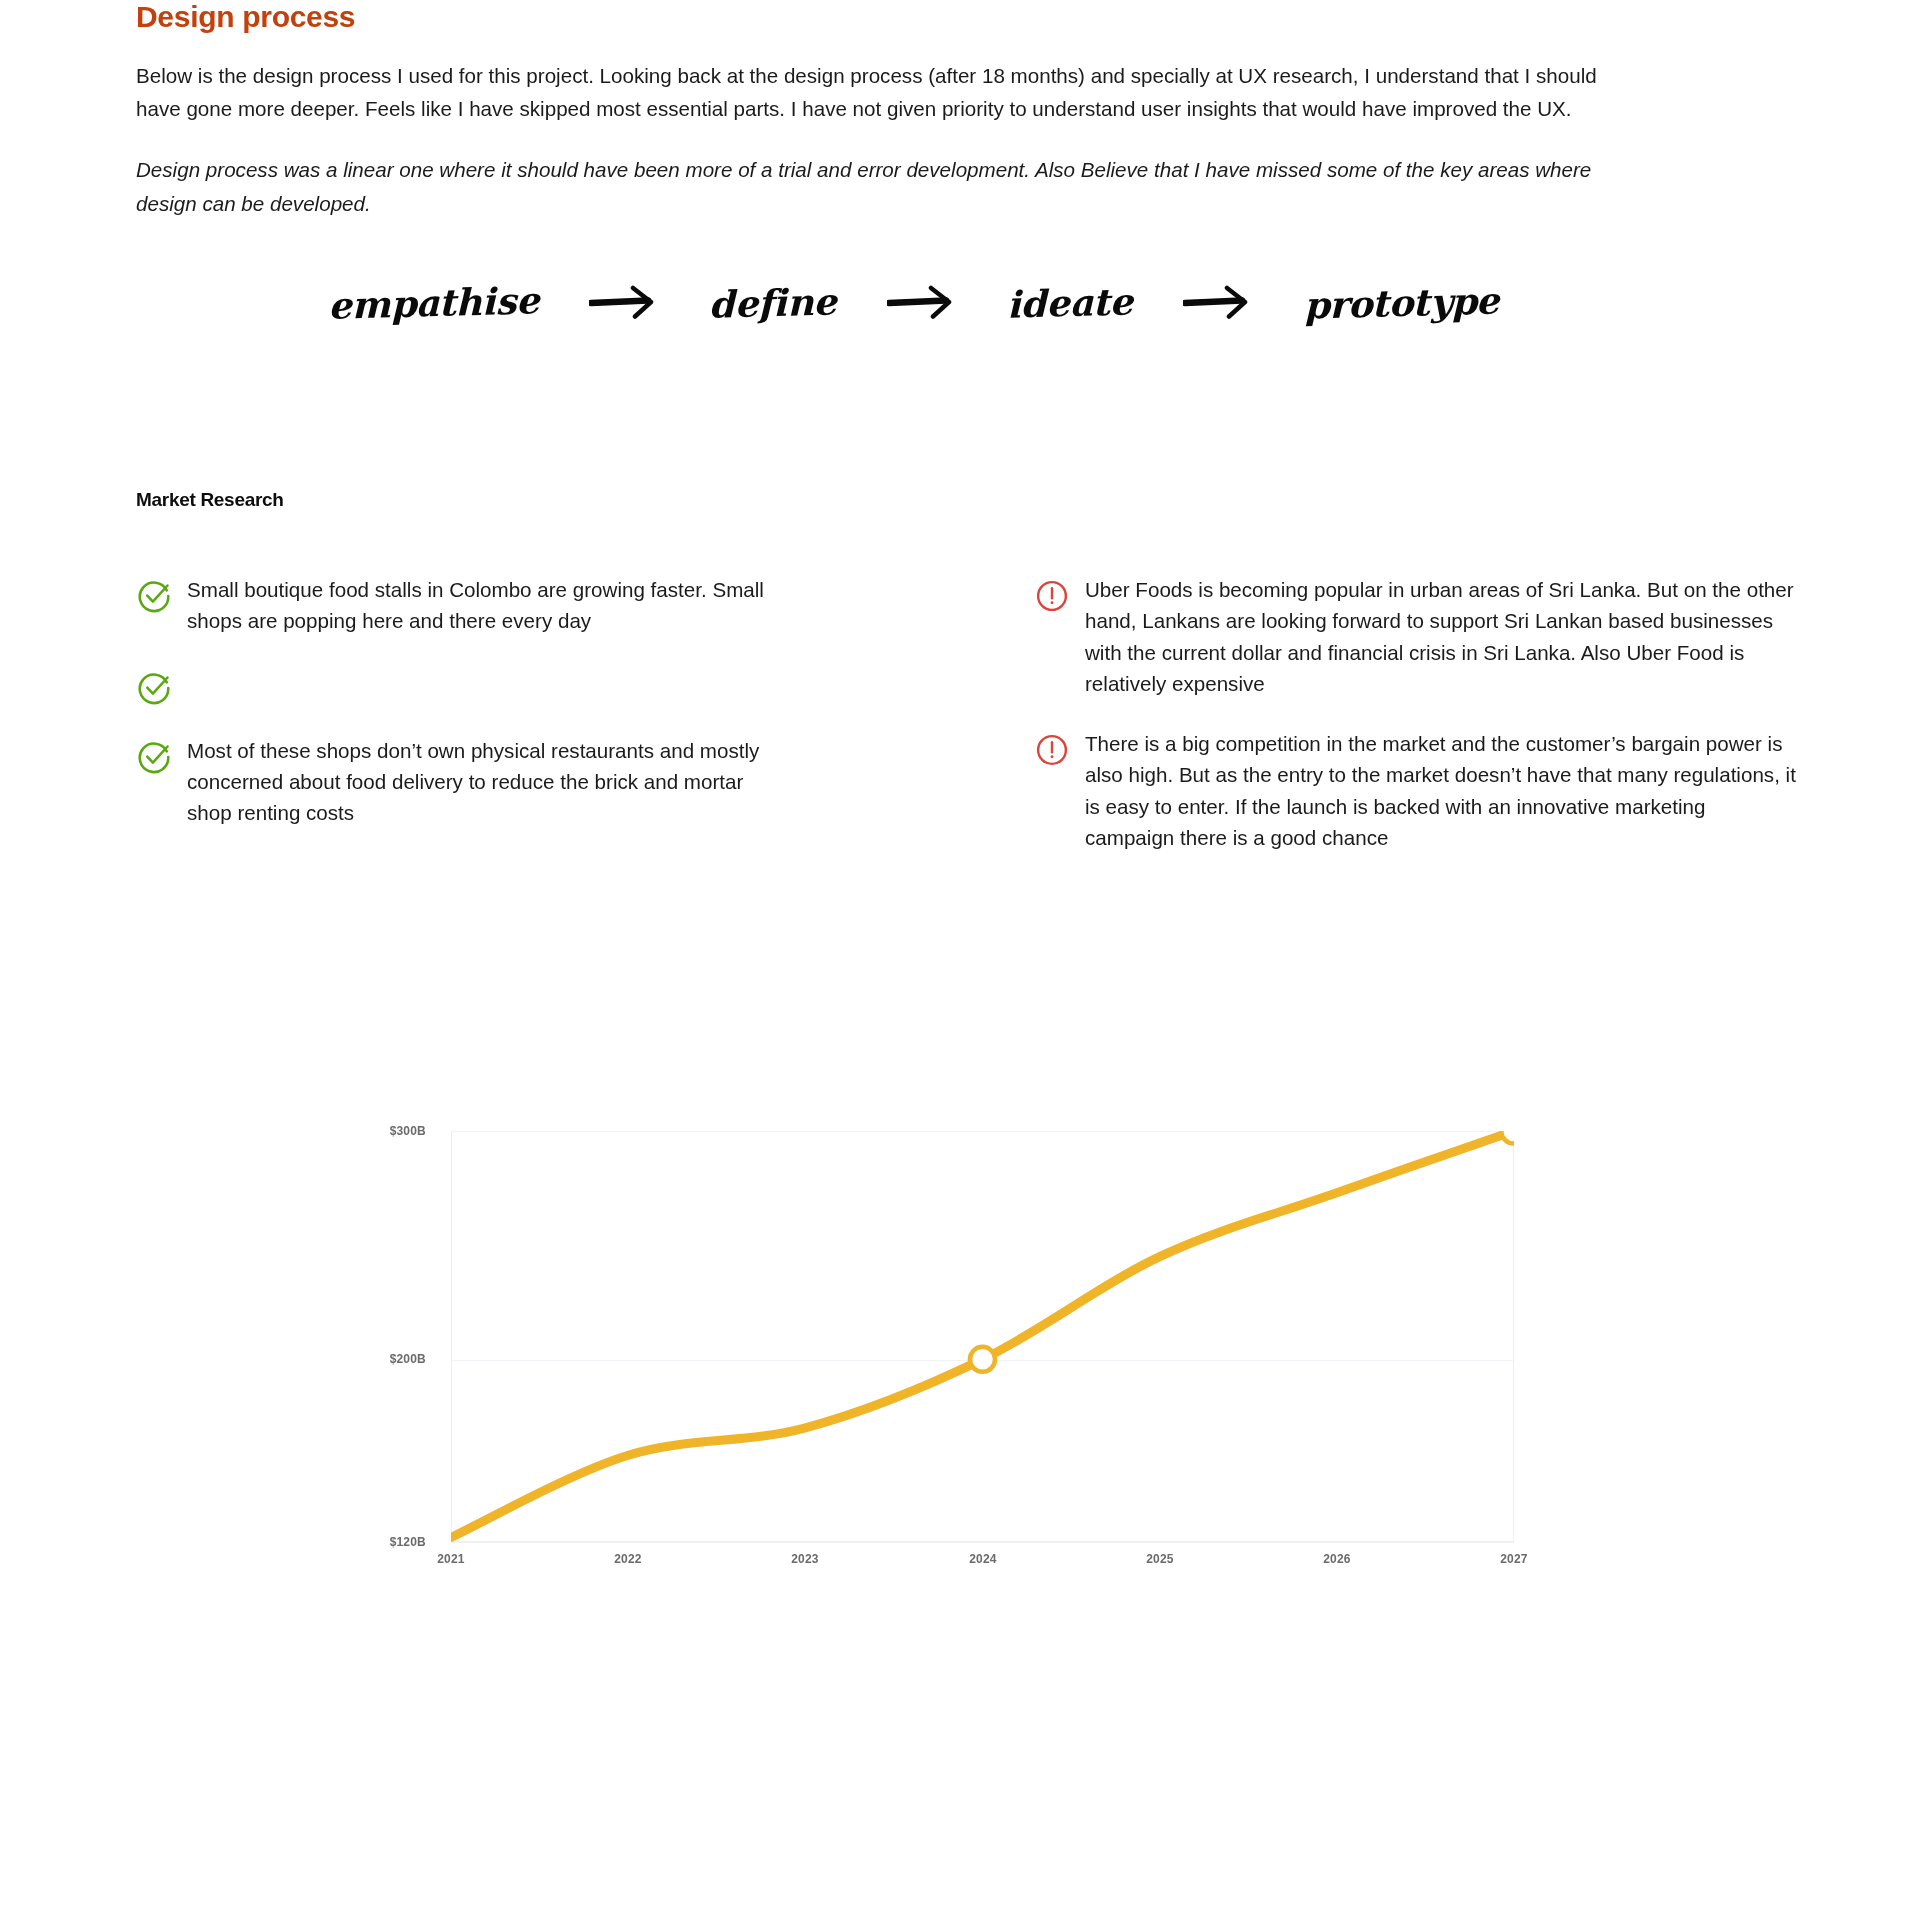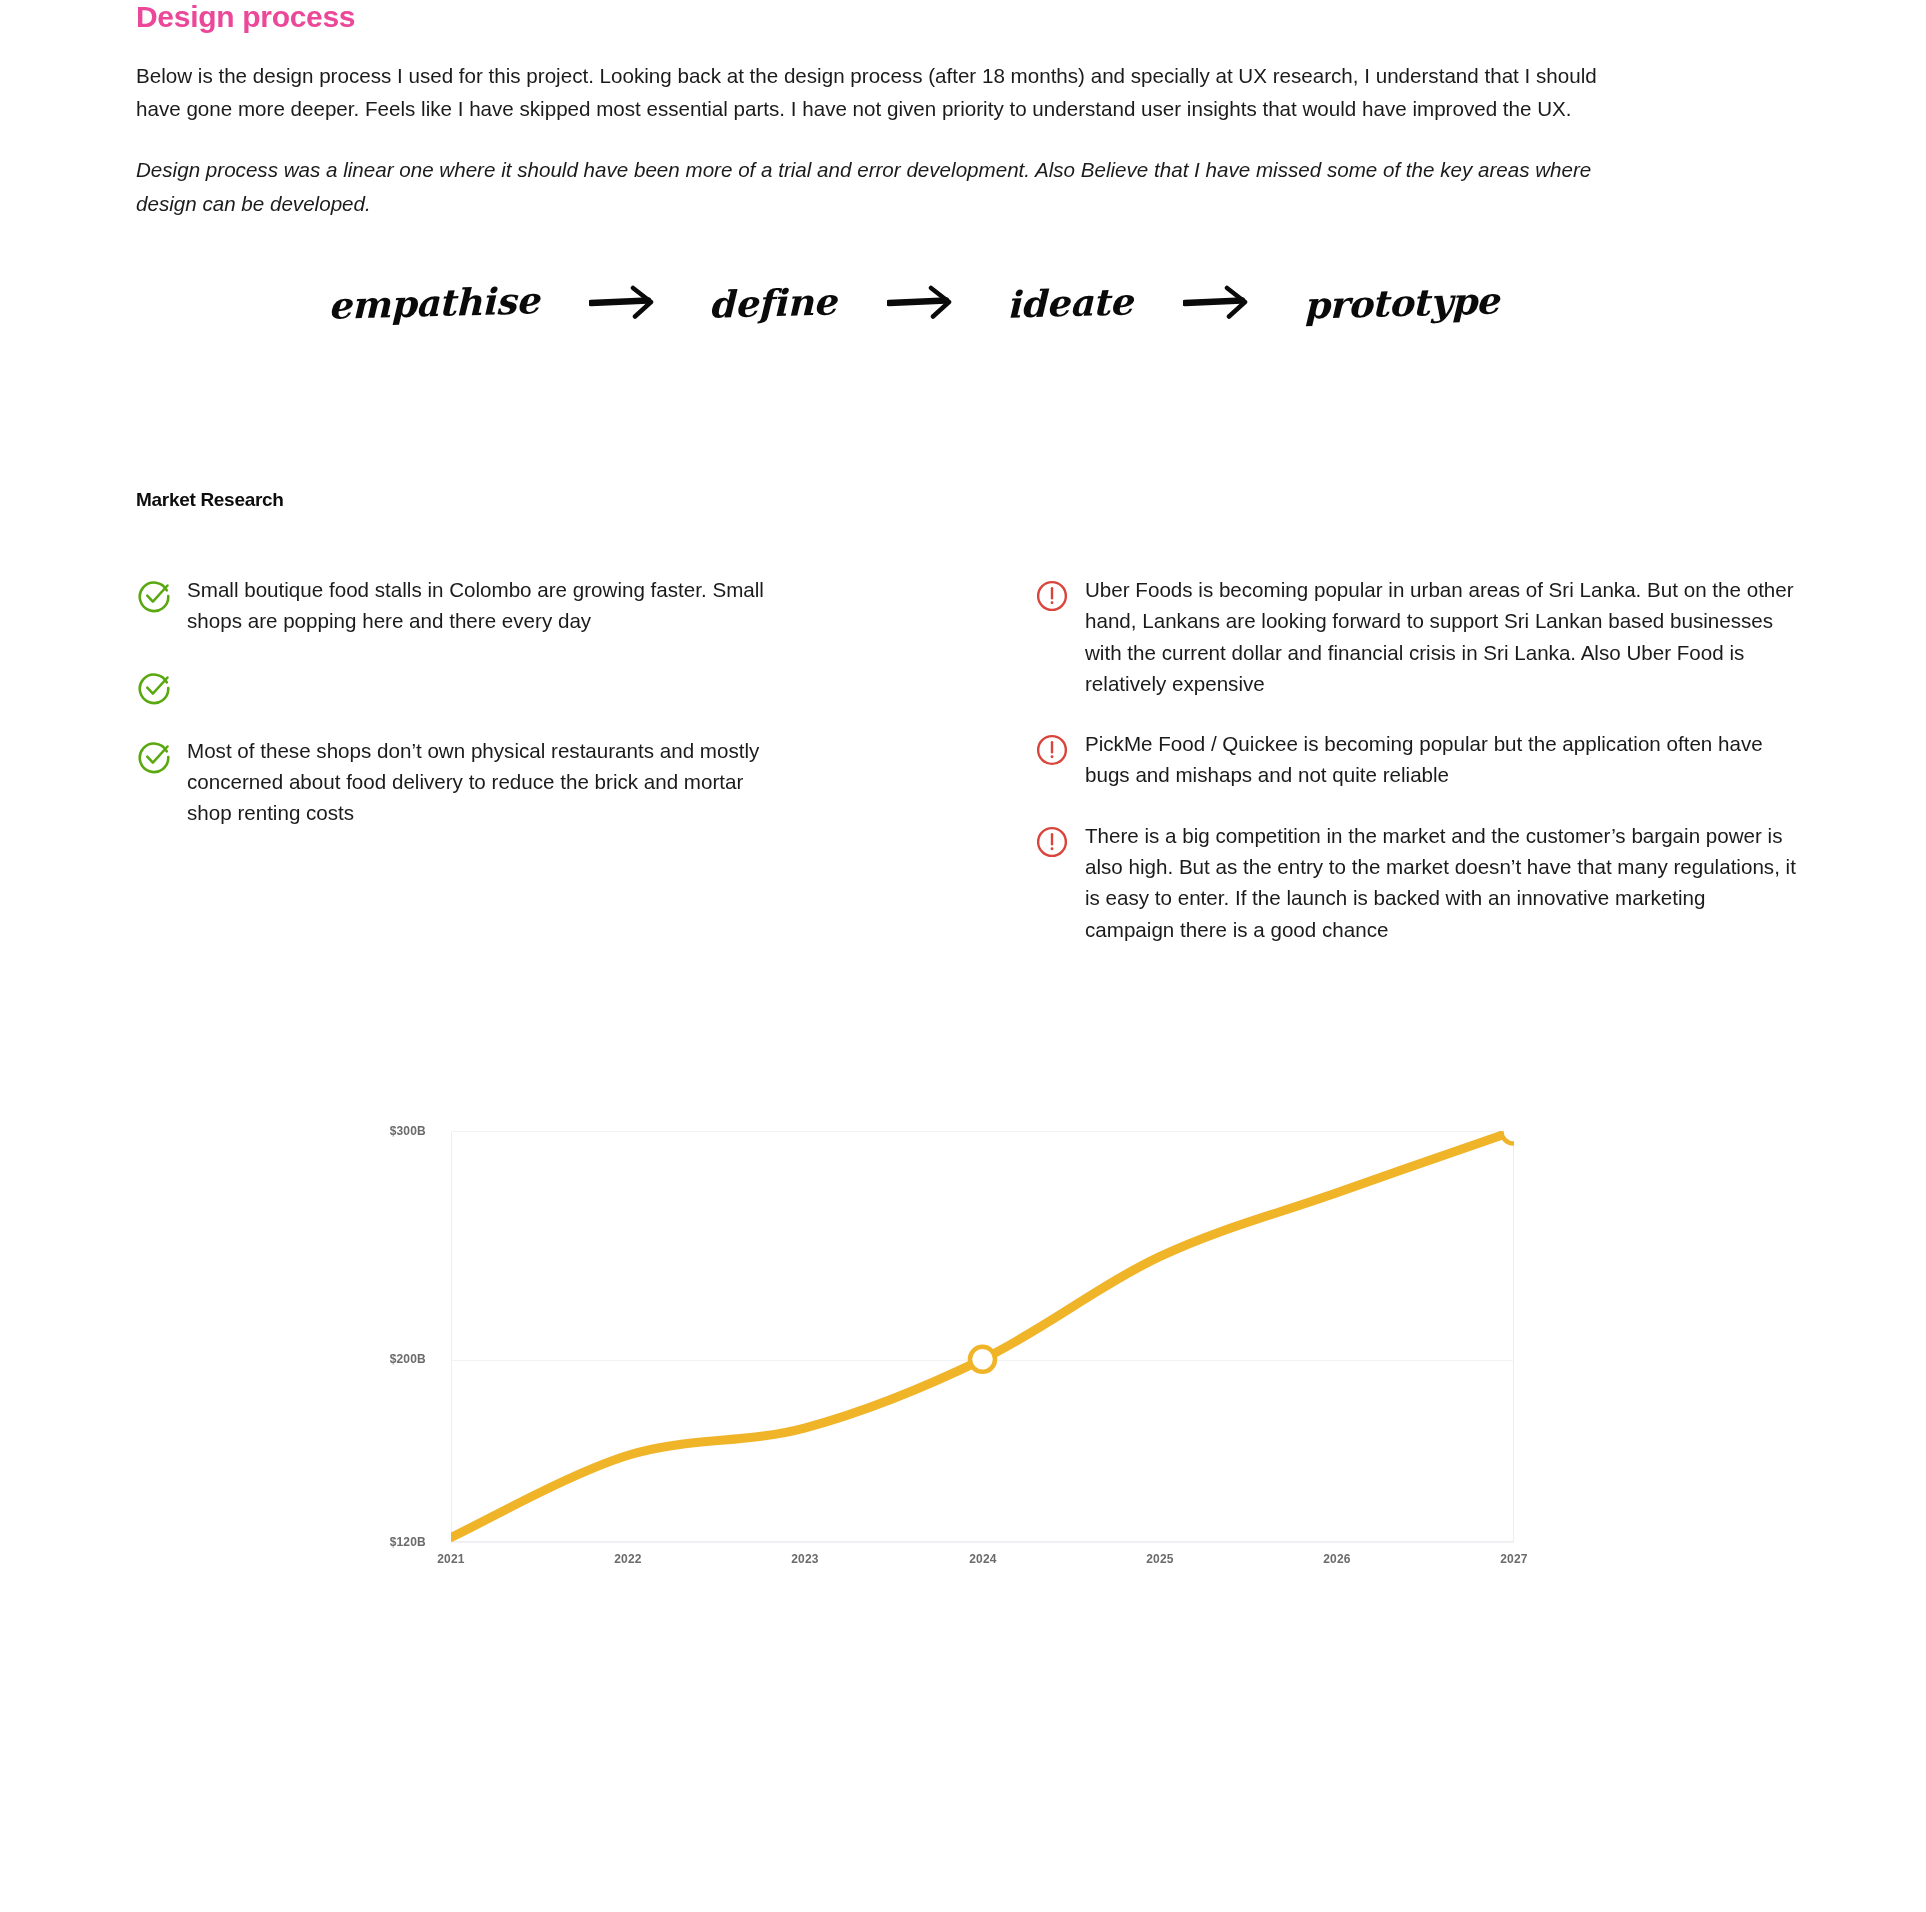--- a/index.html
+++ b/index.html
@@ -18,21 +18,21 @@
   .design-section {
     position: absolute;
     left: 136px;
     top: 0px;
     width: 1505px;
   }
   .section-title {
     font-size: 30px;
     font-weight: 700;
     letter-spacing: -0.3px;
-    color: #ec4899;
+    color: #c2410c;
     line-height: 1.15;
   }
   .body-par {
     font-size: 20.6px;
     line-height: 1.62;
     color: #1b1b1b;
     font-weight: 400;
     max-width: 1485px;
   }
   .par-1 { margin-top: 24px; }
@@ -272,30 +272,20 @@
           <span class="research-icon">
             <svg viewBox="0 0 48 48" aria-hidden="true">
               <circle cx="24" cy="24" r="18.5" fill="none" stroke="#d9453c" stroke-width="3.2"></circle>
               <line x1="24" y1="13.5" x2="24" y2="27" stroke="#d9453c" stroke-width="3.2" stroke-linecap="round"></line>
               <circle cx="24" cy="33" r="1.9" fill="#d9453c"></circle>
             </svg>
           </span>
           <span class="research-text">Uber Foods is becoming popular in urban areas of Sri Lanka. But on the other hand, Lankans are looking forward to support Sri Lankan based businesses with the current dollar and financial crisis in Sri Lanka. Also Uber Food is relatively expensive</span>
         </div>
 
-        <div class="research-item">
-          <span class="research-icon">
-            <svg viewBox="0 0 48 48" aria-hidden="true">
-              <circle cx="24" cy="24" r="18.5" fill="none" stroke="#d9453c" stroke-width="3.2"></circle>
-              <line x1="24" y1="13.5" x2="24" y2="27" stroke="#d9453c" stroke-width="3.2" stroke-linecap="round"></line>
-              <circle cx="24" cy="33" r="1.9" fill="#d9453c"></circle>
-            </svg>
-          </span>
-          <span class="research-text">PickMe Food / Quickee  is becoming popular but the application often have bugs and mishaps and not quite reliable</span>
-        </div>
 
         <div class="research-item">
           <span class="research-icon">
             <svg viewBox="0 0 48 48" aria-hidden="true">
               <circle cx="24" cy="24" r="18.5" fill="none" stroke="#d9453c" stroke-width="3.2"></circle>
               <line x1="24" y1="13.5" x2="24" y2="27" stroke="#d9453c" stroke-width="3.2" stroke-linecap="round"></line>
               <circle cx="24" cy="33" r="1.9" fill="#d9453c"></circle>
             </svg>
           </span>
           <span class="research-text">There is a big competition in the market and the customer’s bargain power is also high. But as the entry to the market doesn’t have that many regulations, it is easy to enter. If the launch is backed with an innovative marketing campaign there is a good chance</span>

